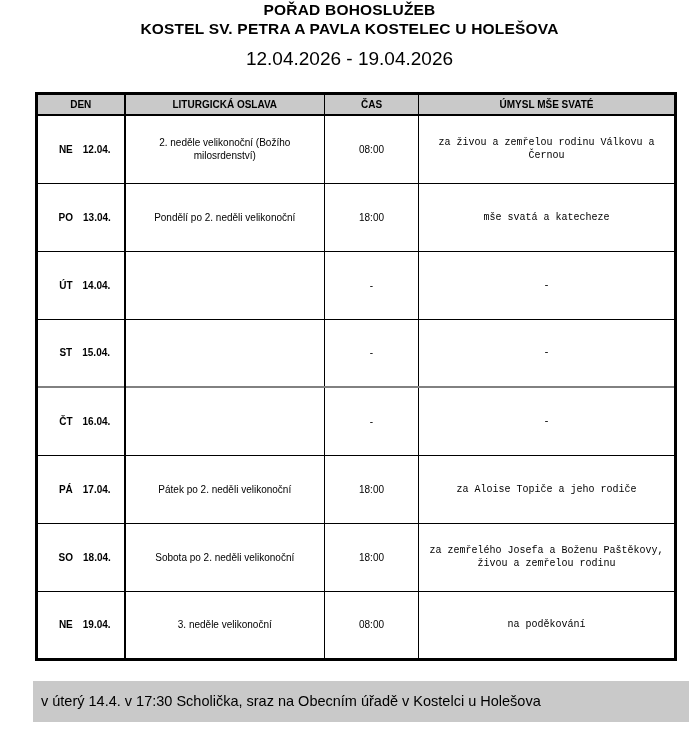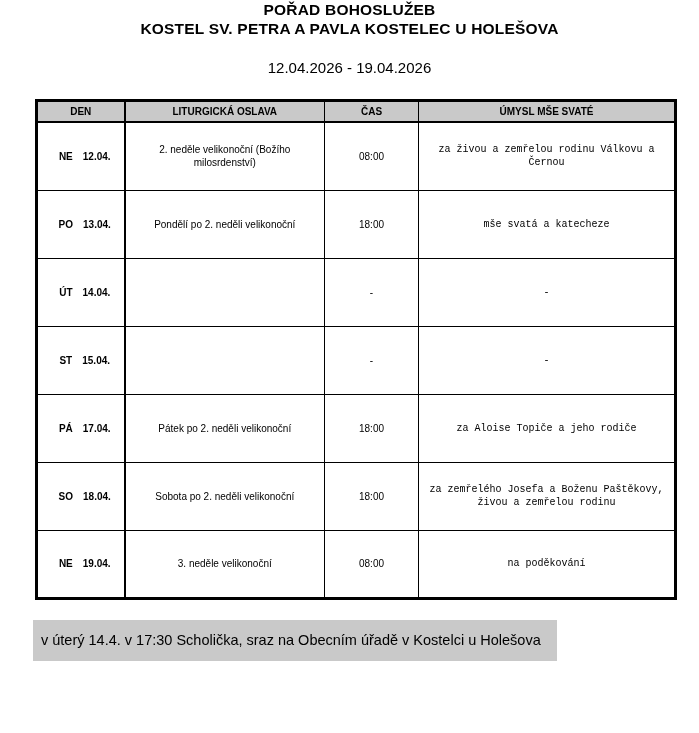--- a/index.html
+++ b/index.html
@@ -15,23 +15,23 @@
       text-align: center;
       padding-top: 0;
       line-height: 1.25;
     }
     .title-main, .title-sub {
       font-size: 15.5px;
       font-weight: bold;
       letter-spacing: 0.2px;
     }
     .title-dates {
-      font-size: 15px;
+      font-size: 19px;
       font-weight: normal;
-      margin-top: 20px;
+      margin-top: 8px;
     }
 
     table.schedule {
       margin: 21px 0 0 35px;
       width: 639px;
       border-collapse: collapse;
       table-layout: fixed;
       border: 3px solid #000000;
     }
     table.schedule th,
@@ -65,21 +65,21 @@
       align-items: center;
       gap: 10px;
     }
     td.celebration-cell { padding: 0 6px; }
     td.time-cell { padding: 0 2px; margin-left: 16px; }
     td.intention-cell { padding: 16px 1px; font-family: Liberation Mono, monospace; }
     tr.pagebreak-row td { border-top: 2px solid #818181; }
 
     .footer-note {
       margin: 20px 0 0 33px;
-      width: 524px;
+      width: 656px;
       height: 41px;
       background: #c9c9c9;
       display: flex;
       align-items: center;
       padding-left: 8px;
       font-size: 14.5px;
     }
   </style>
 </head>
 <body>
@@ -143,20 +143,31 @@
       <td class="day-cell">
           <span class="day-wrap">
             <span>ST</span>
             <span>15.04.</span>
           </span>
         </td>
       <td class="celebration-cell"></td>
       <td class="time-cell">-</td>
       <td class="intention-cell">-</td>
     </tr>
+    <tr class="pagebreak-row">
+      <td class="day-cell">
+          <span class="day-wrap">
+            <span>ČT</span>
+            <span>16.04.</span>
+          </span>
+        </td>
+      <td class="celebration-cell"></td>
+      <td class="time-cell">-</td>
+      <td class="intention-cell">-</td>
+    </tr>
     <tr>
       <td class="day-cell">
           <span class="day-wrap">
             <span>PÁ</span>
             <span>17.04.</span>
           </span>
         </td>
       <td class="celebration-cell">Pátek po 2. neděli velikonoční</td>
       <td class="time-cell">18:00</td>
       <td class="intention-cell">za Aloise Topiče a jeho rodiče</td>

